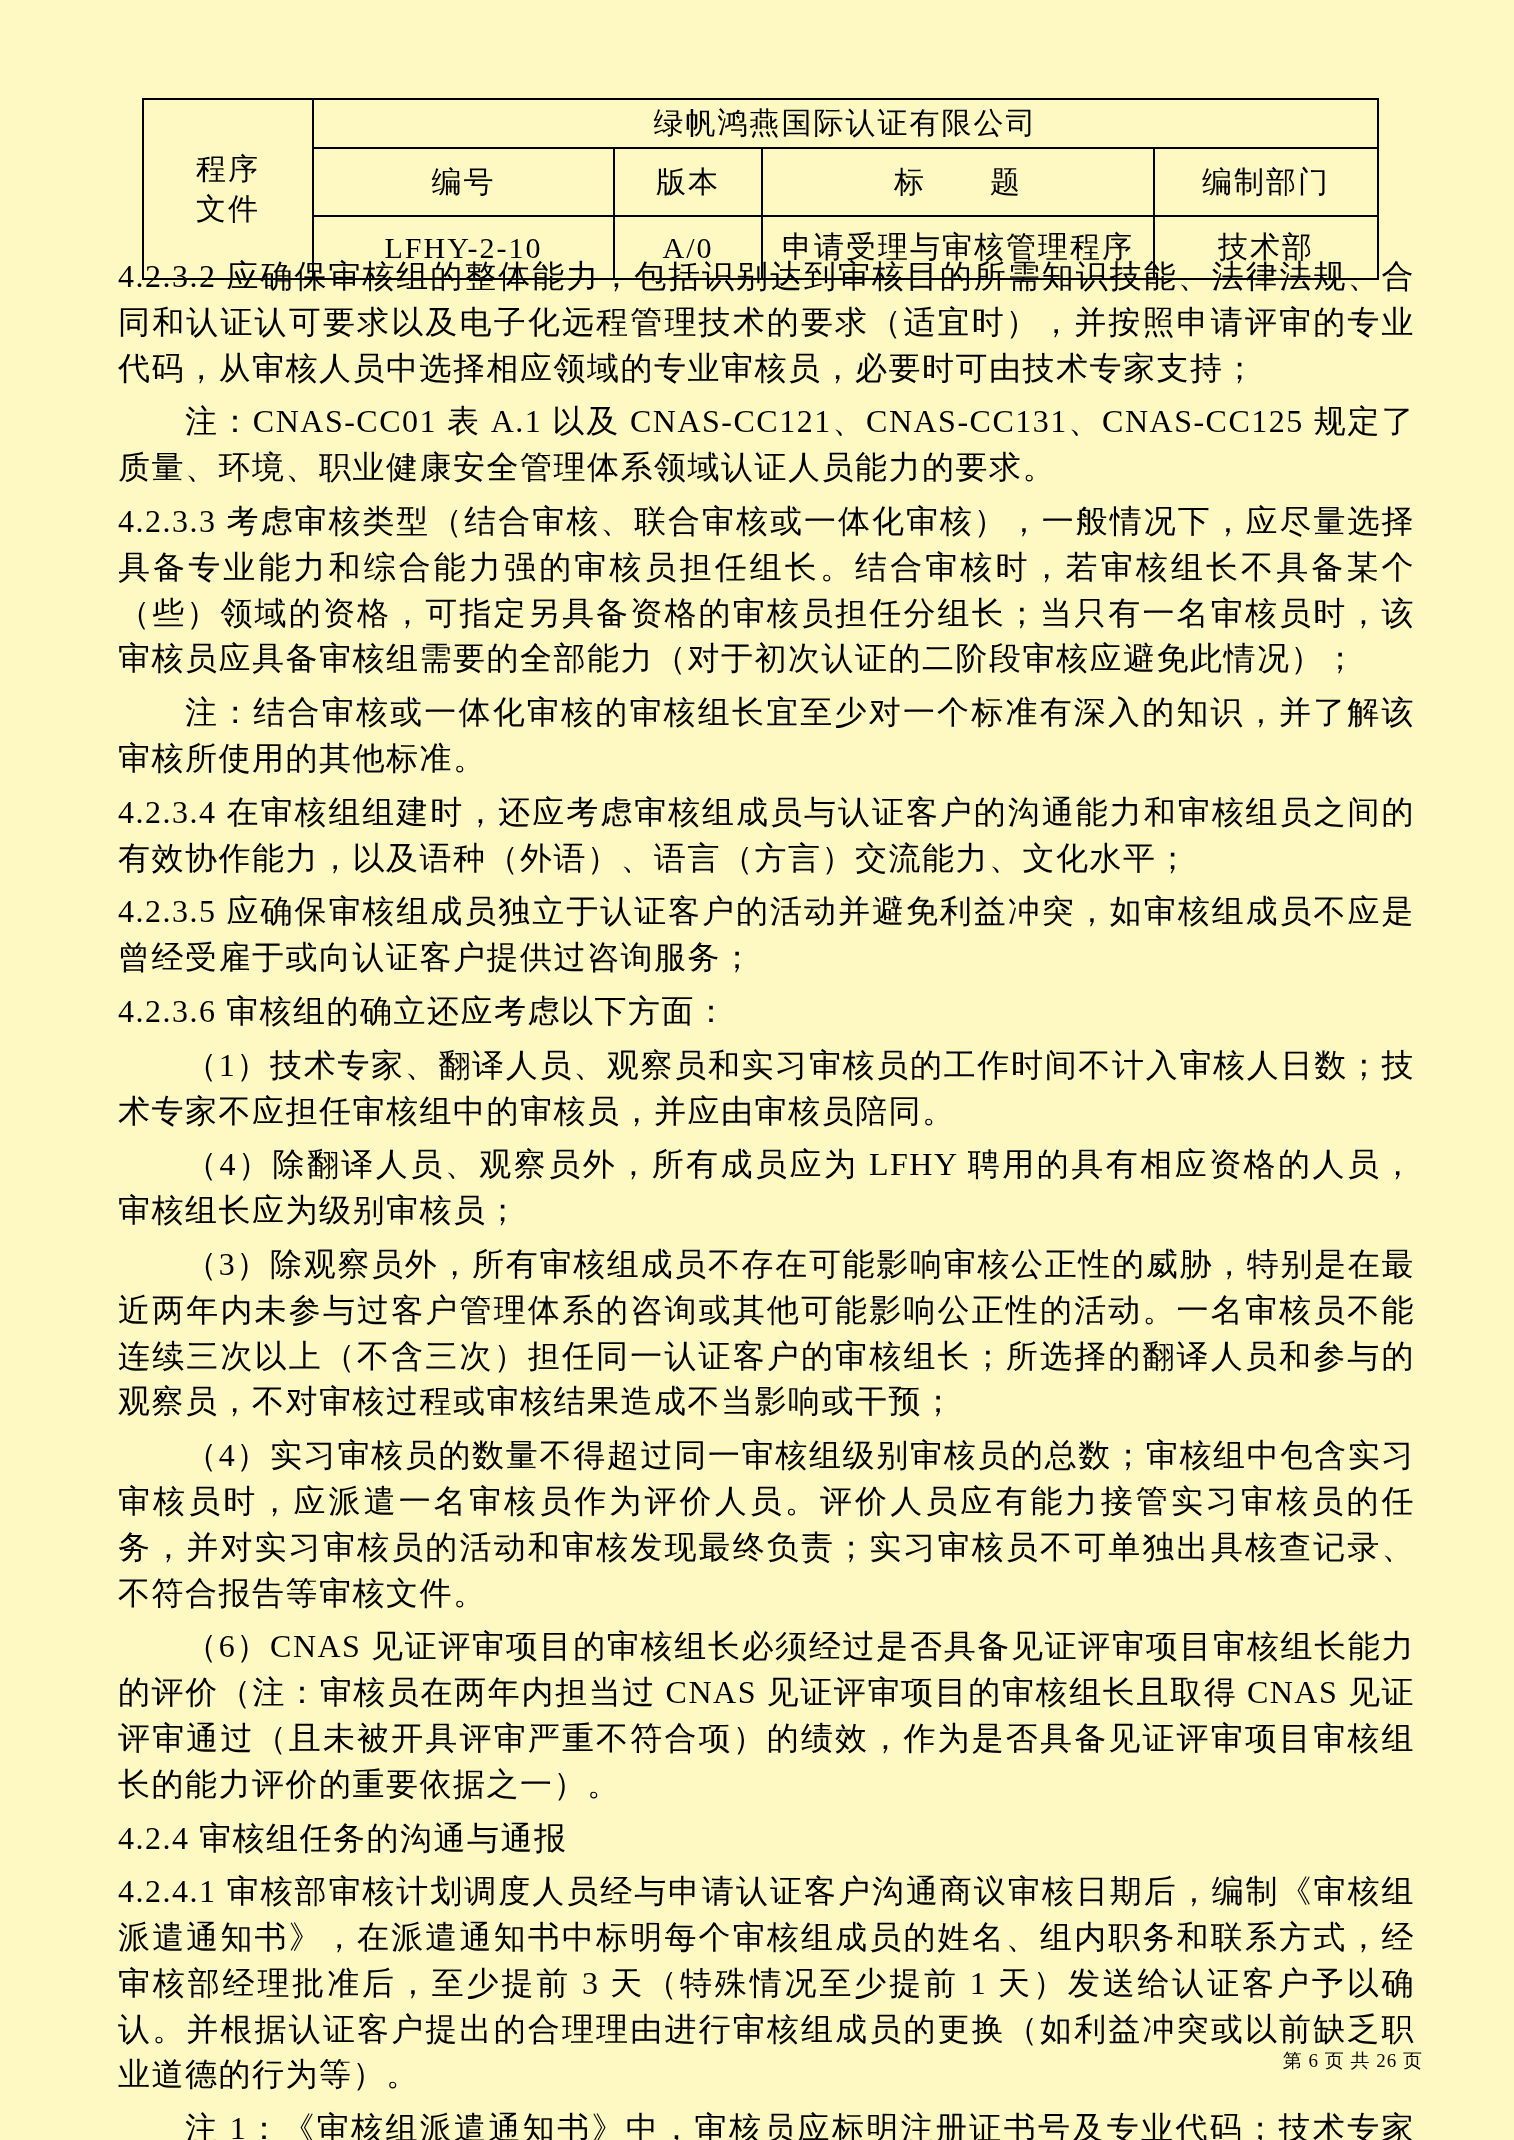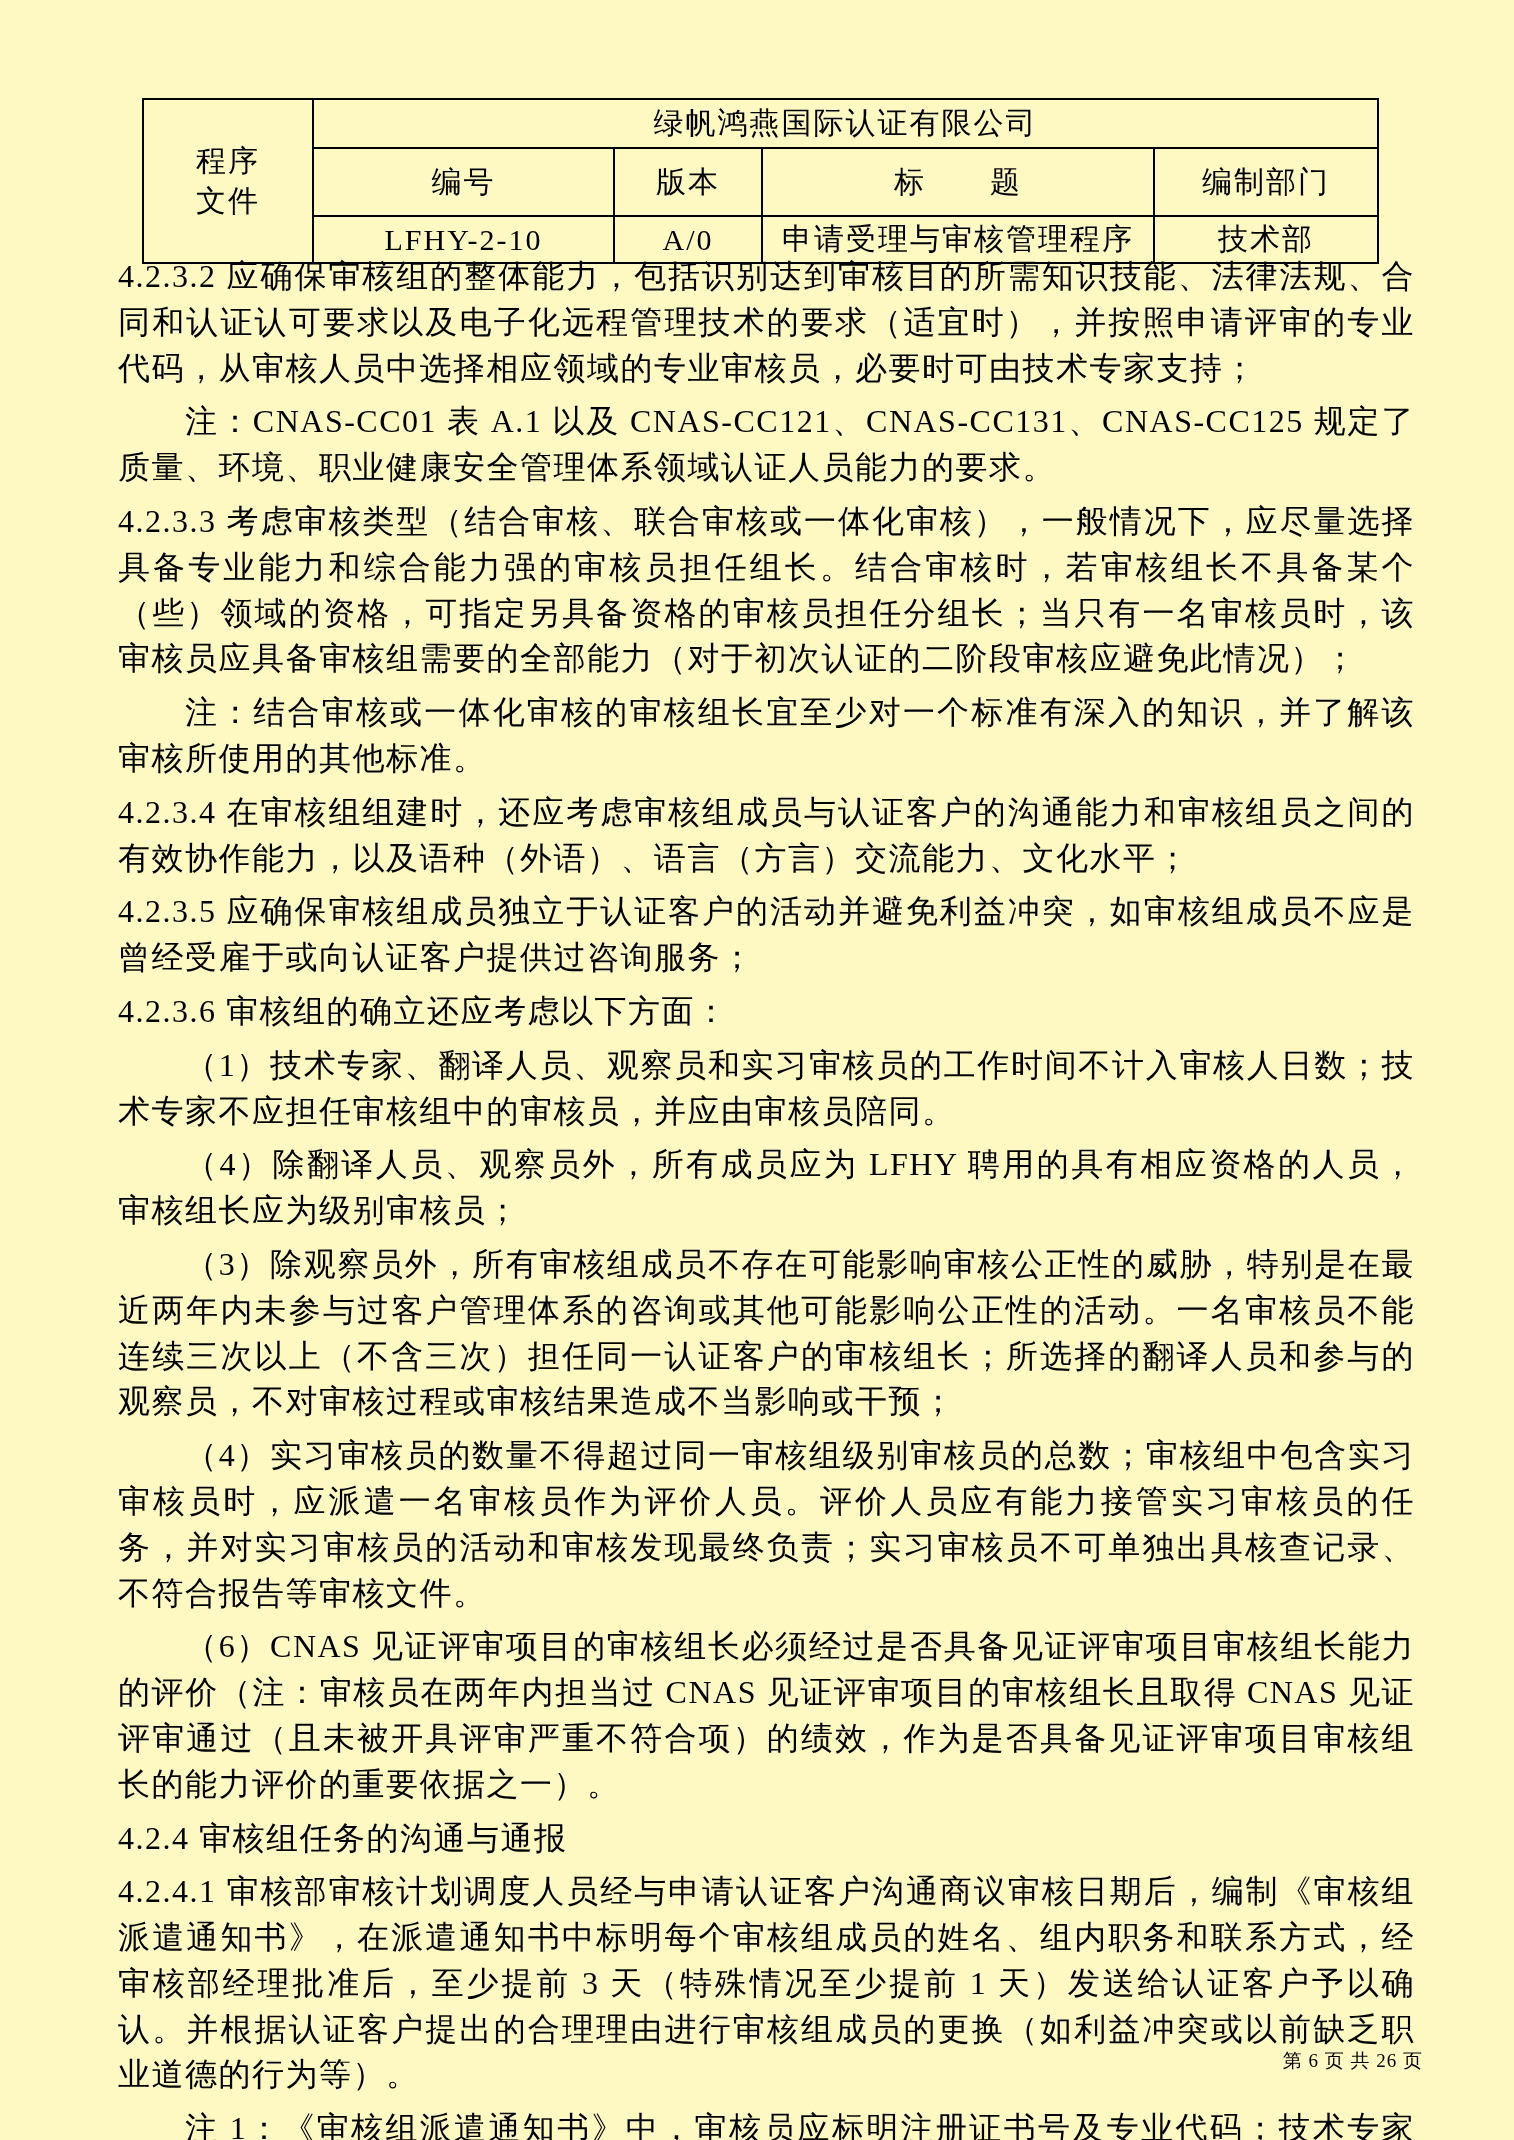--- a/index.html
+++ b/index.html
@@ -35,21 +35,21 @@
     text-align: center;
     vertical-align: middle;
     font-size: 30px;
     letter-spacing: 2px;
     padding: 0;
     overflow: hidden;
     white-space: nowrap;
   }
   .row-company { height: 49px; }
   .row-labels  { height: 68px; }
-  .row-values  { height: 47px; }
+  .row-values  { height: 63px; }
   td.doc-type-cell div { line-height: 40px; }
 
   
   .body-text {
     position: absolute;
     left: 110px;
     top: 246px;
     width: 1313px;
     font-size: 32px;
     line-height: 45.8px;

